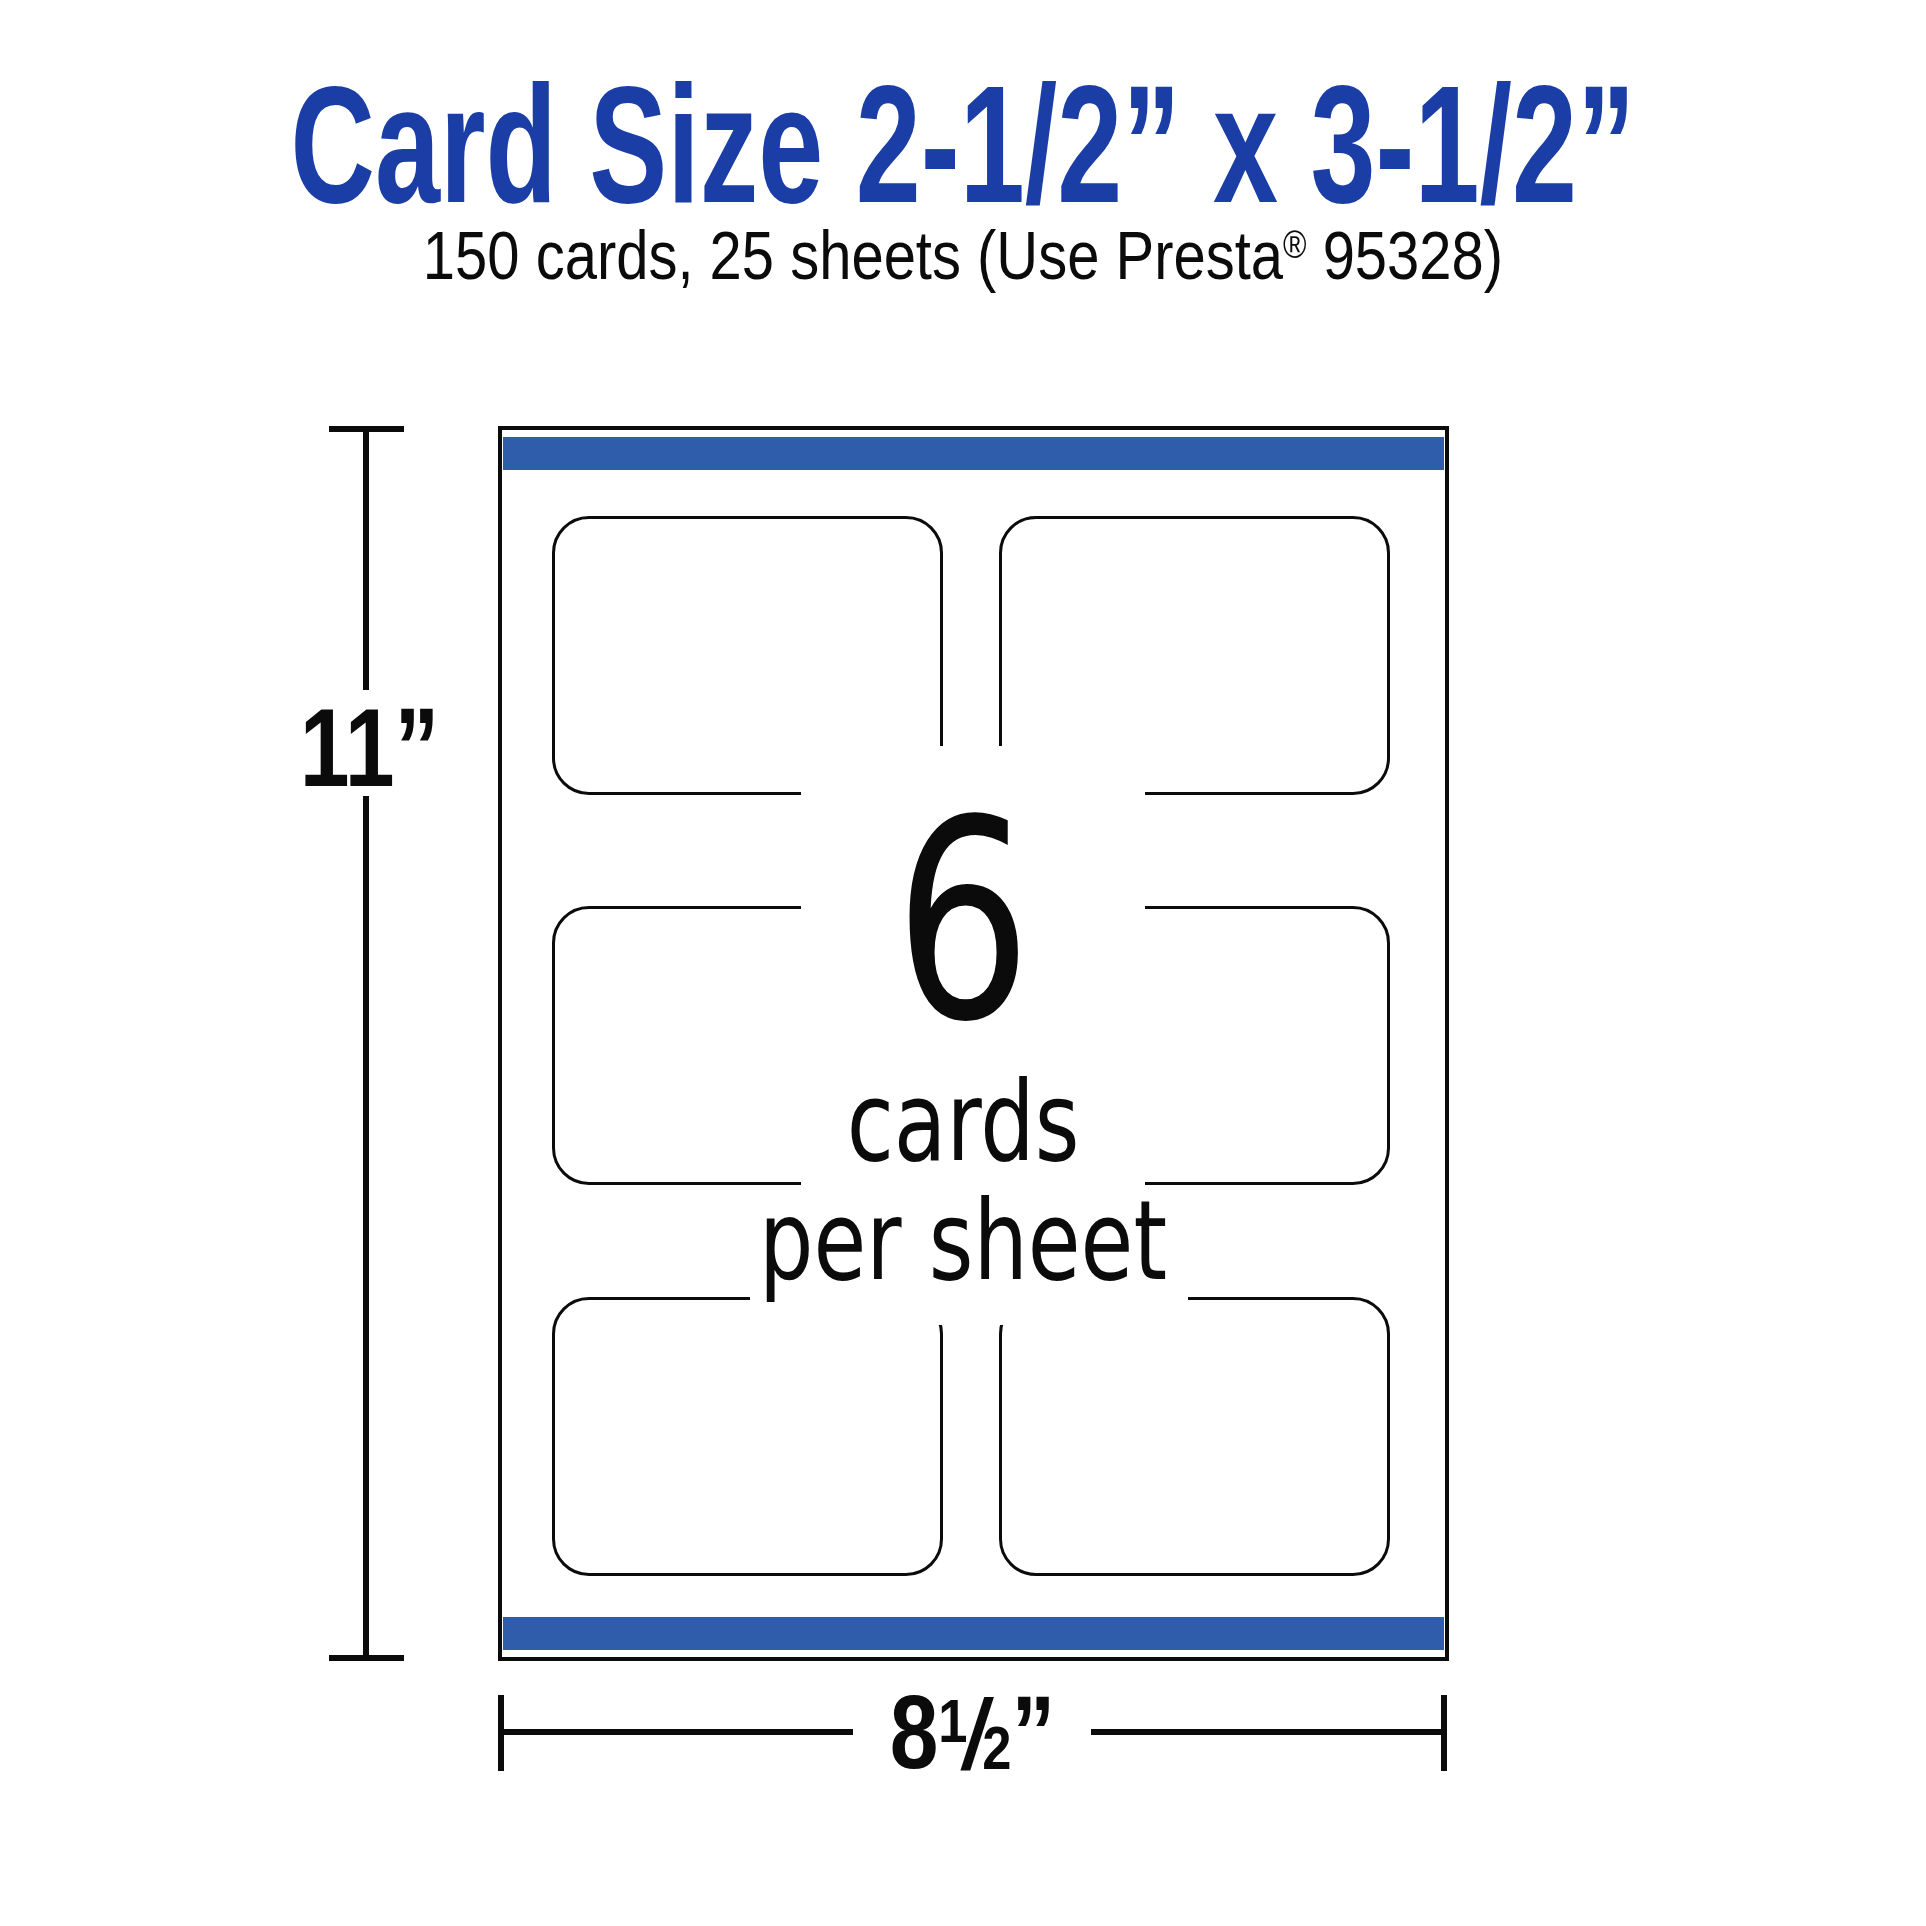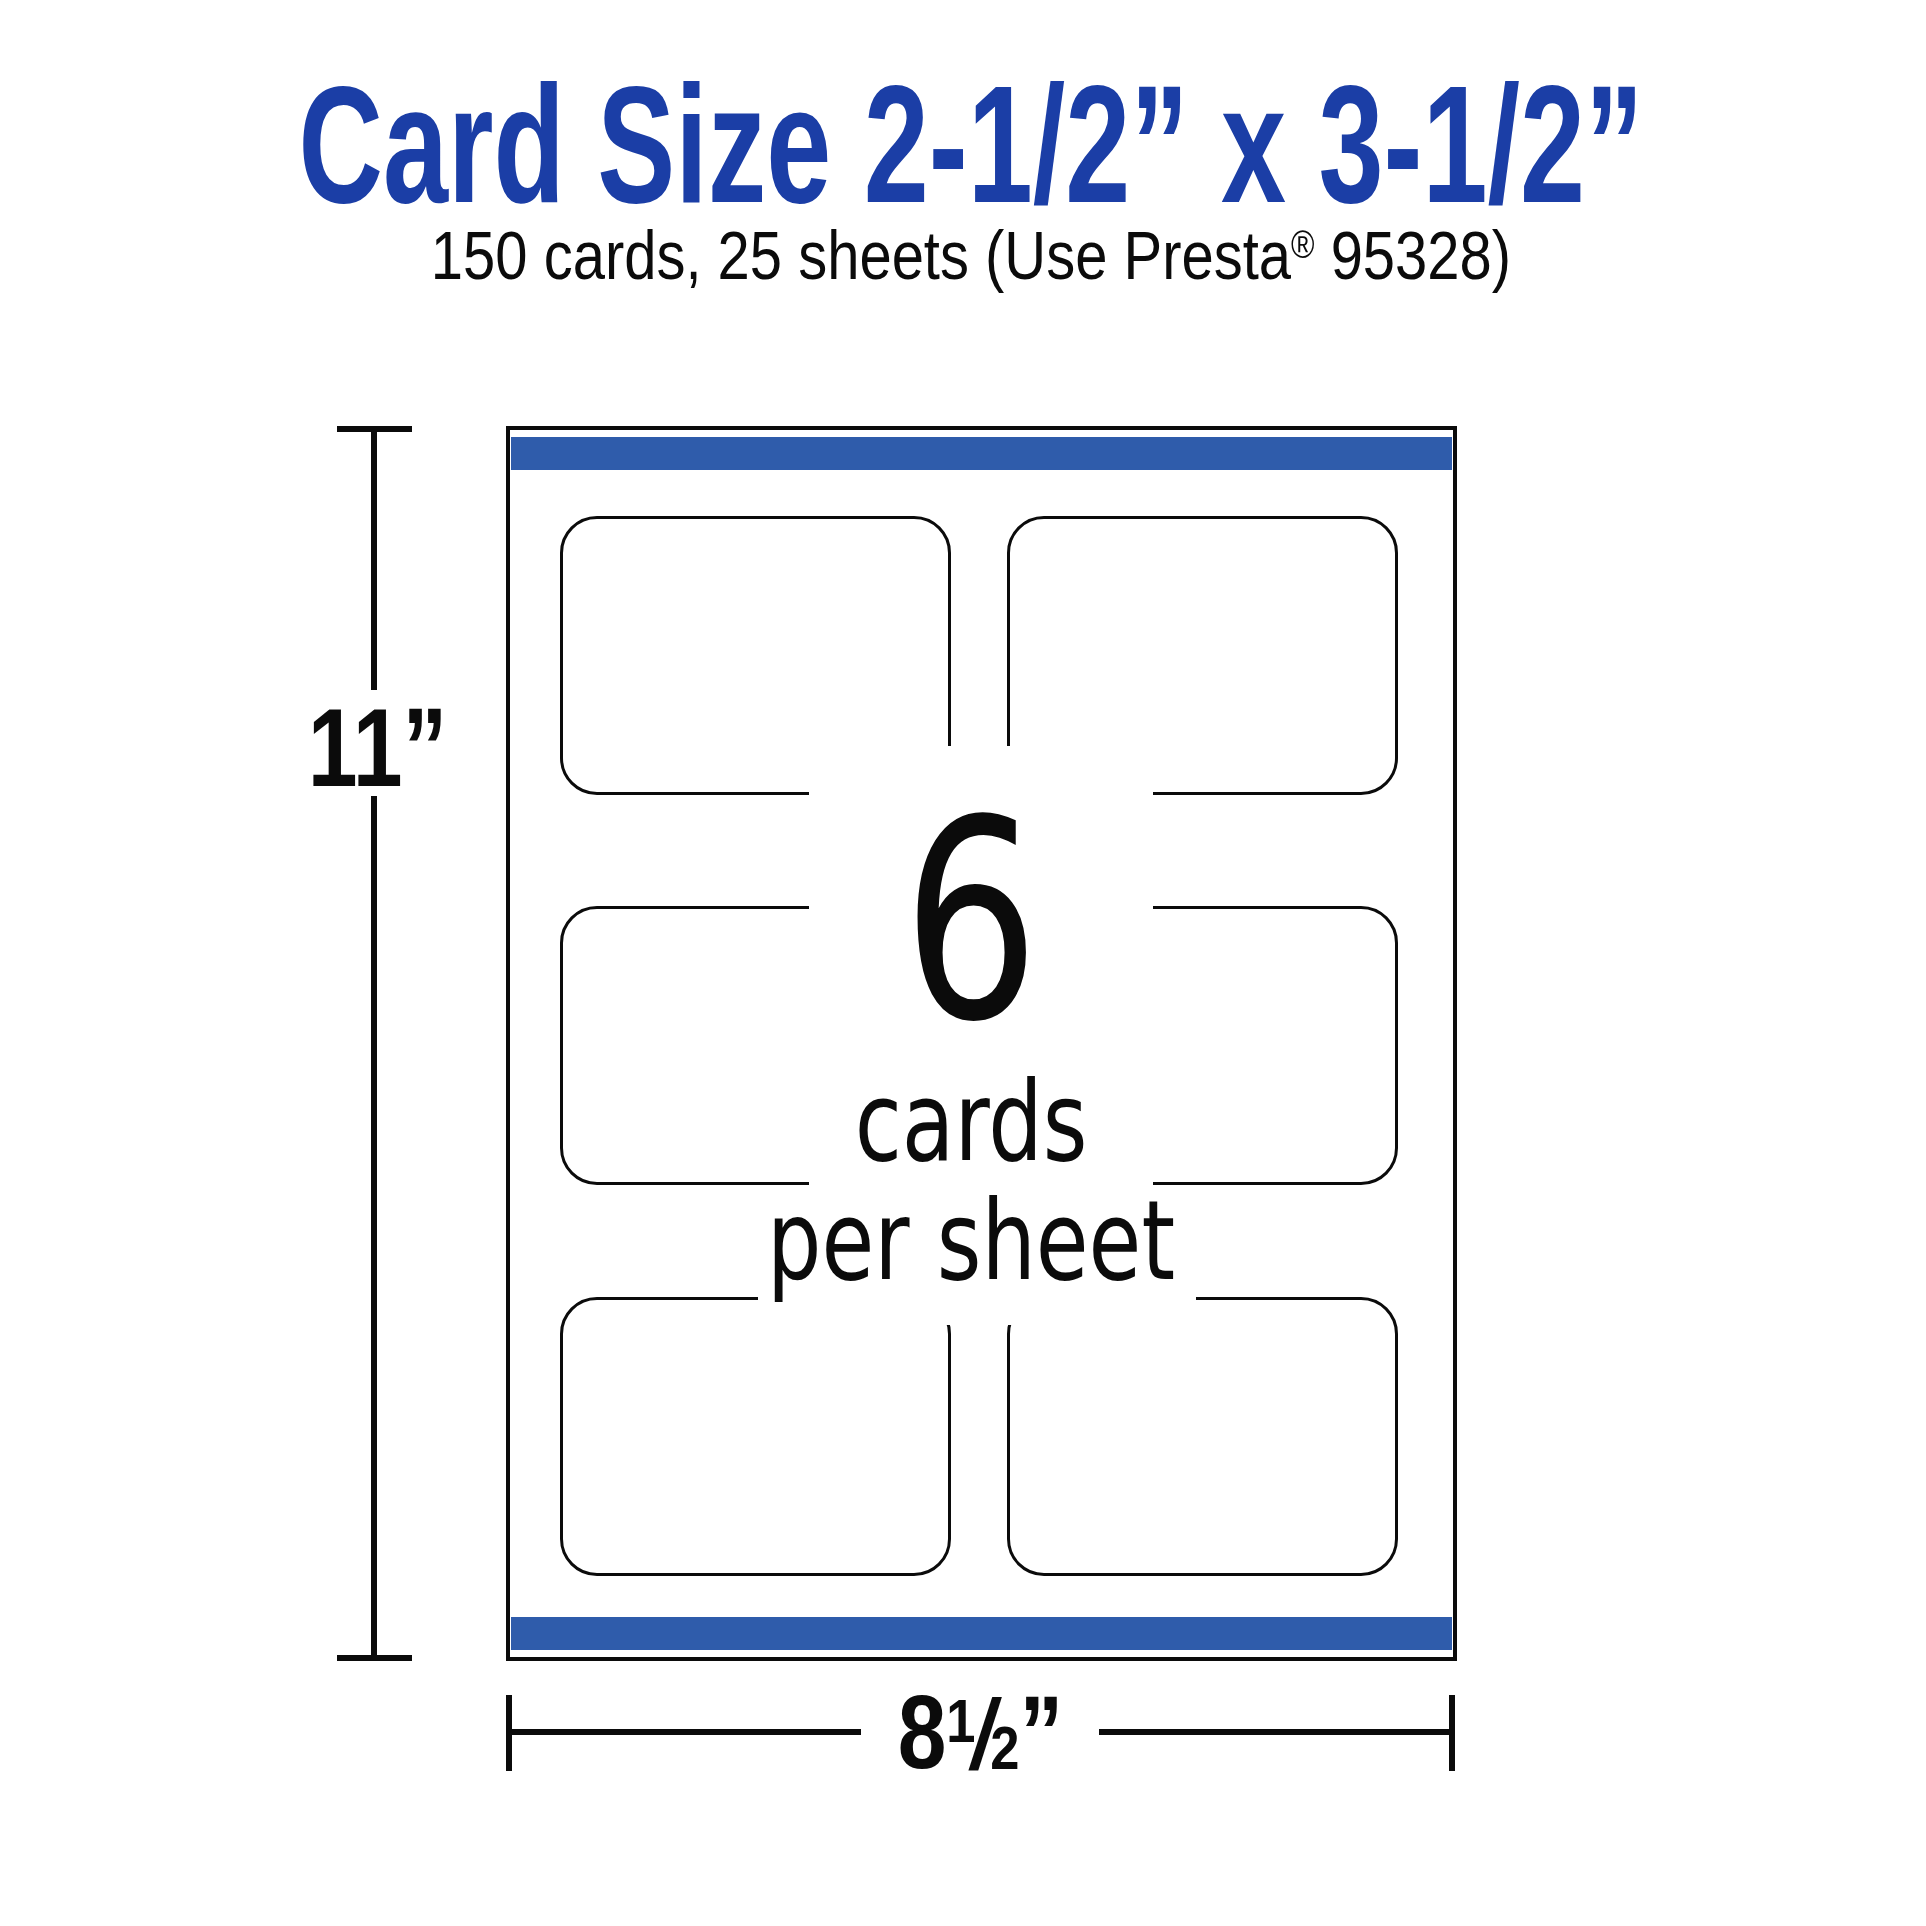--- a/index.html
+++ b/index.html
@@ -1,21 +1,21 @@
 <!DOCTYPE html>
 <html style="--title-blue: #1b3ea6; --strip-blue: #2f5cab; --ink: #0b0b0b;font-size:10.3px"><head>
 <meta charset="utf-8">
 <style>
   html,body{margin:0;padding:0;background:#ffffff;width:1926px;height:1926px;overflow:hidden;}
   :root{
     --title-blue:#1b3ea6;
     --strip-blue:#2f5cab;
     --ink:#0b0b0b;
   }
-  .canvas{position:relative;width:1634px;height:1926px;background:#fff;font-family:"Liberation Sans",sans-serif;margin-left:8px;}
+  .canvas{position:relative;width:1634px;height:1926px;background:#fff;font-family:"Liberation Sans",sans-serif;}
 
   
   .title{
     position:absolute;left:0;top:61px;width:1926px;text-align:center;
     font-size:167px;font-weight:bold;line-height:1;color:var(--title-blue);
     transform:scaleX(0.70);white-space:nowrap;
   }
   .subtitle{
     position:absolute;left:0;top:218px;width:1926px;text-align:center;
     font-size:69px;line-height:1.1;color:var(--ink);

